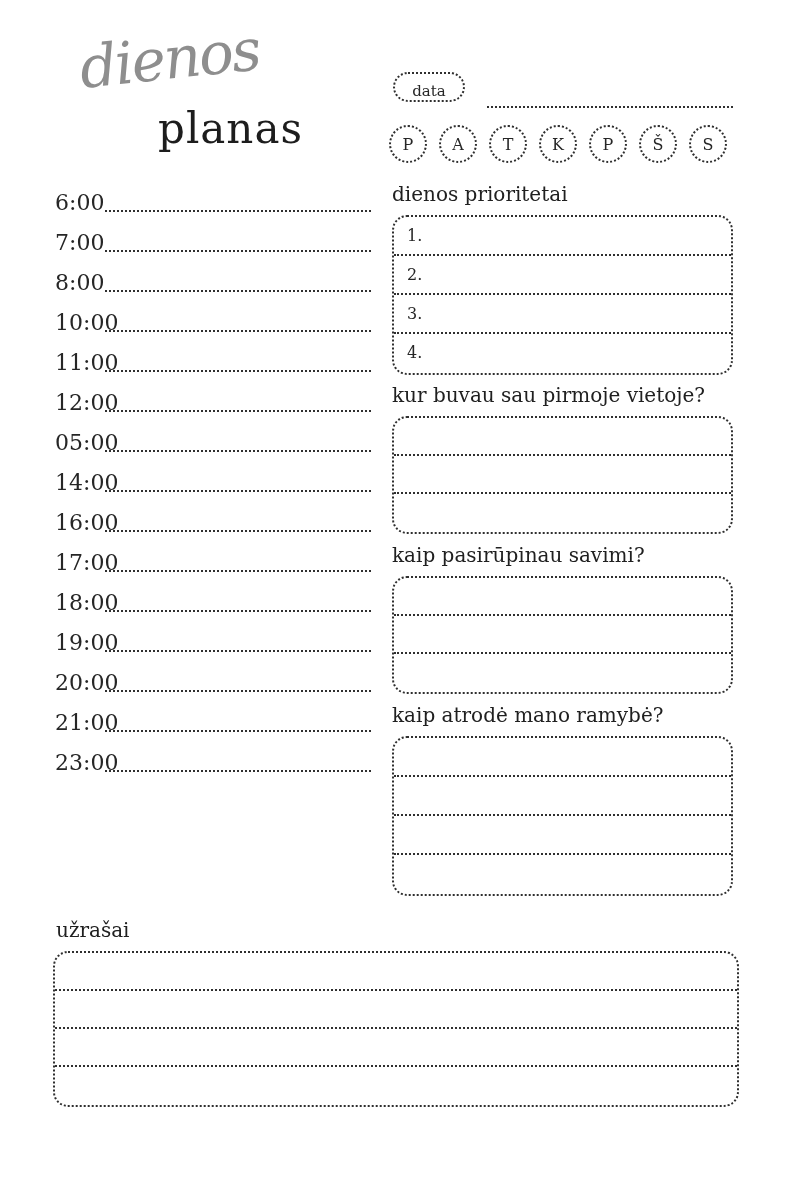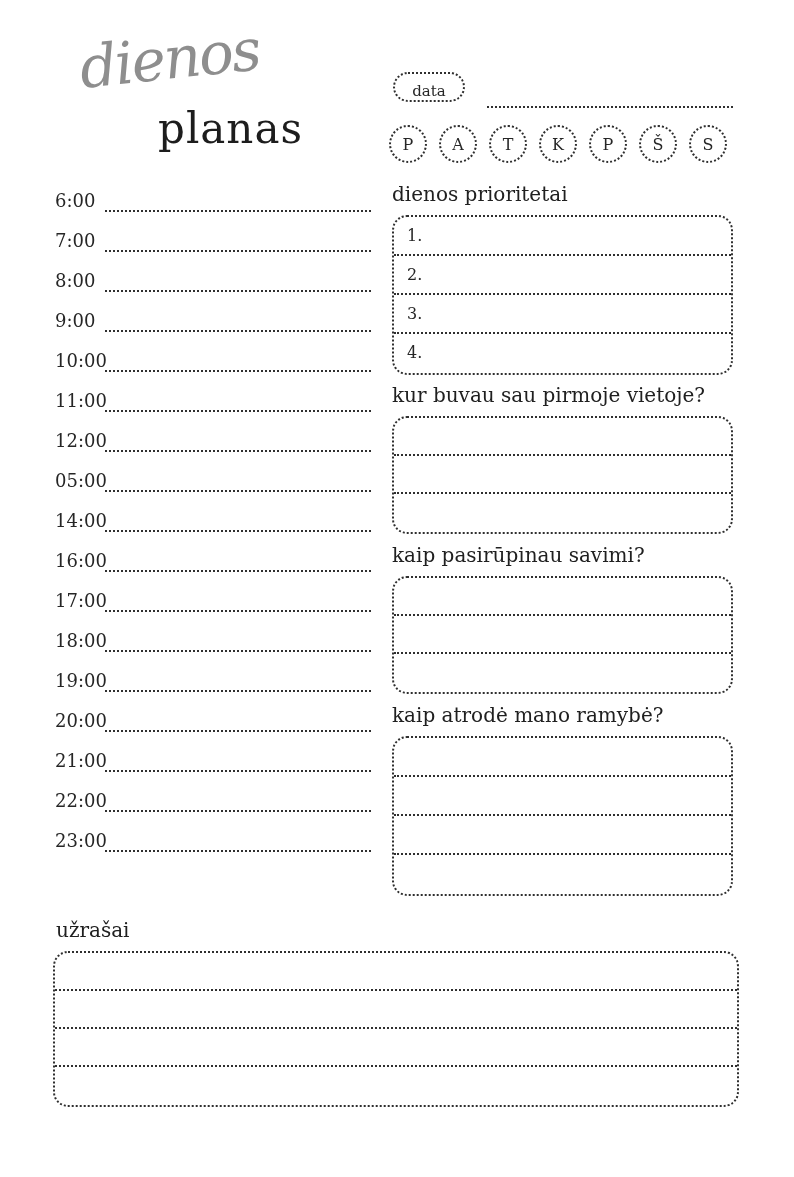--- a/index.html
+++ b/index.html
@@ -35,21 +35,21 @@
     display:flex; gap:12px;
   }
   .day-circle {
     width:34px; height:34px; border:2px dotted #2f2f2f; border-radius:50%;
     display:flex; align-items:center; justify-content:center;
     font-size:16px;
   }
   
   .schedule { position:absolute; left:55px; top:190px; width:316px; }
   .s-row { position:relative; height:40px; }
-  .s-time { position:absolute; left:0; top:0; font-size:18px; }
+  .s-time { position:absolute; left:0; top:0; font-size:22px; }
   .s-line {
     position:absolute; left:50px; right:0; top:20px; height:0;
     border-bottom:2px dotted #2f2f2f;
   }
   
   .section { position:absolute; left:392px; width:341px; }
   .section h2, .notes h2 {
     margin:8px 0 9px 0; font-size:20px; line-height:24px;
     font-weight:normal; color:#202020;
   }
@@ -100,24 +100,20 @@
       </div>
     <div class="s-row">
         <span class="s-time">7:00</span>
         <span class="s-line"></span>
       </div>
     <div class="s-row">
         <span class="s-time">8:00</span>
         <span class="s-line"></span>
       </div>
     <div class="s-row">
-        <span class="s-time">9:00</span>
-        <span class="s-line"></span>
-      </div>
-    <div class="s-row">
         <span class="s-time">10:00</span>
         <span class="s-line"></span>
       </div>
     <div class="s-row">
         <span class="s-time">11:00</span>
         <span class="s-line"></span>
       </div>
     <div class="s-row">
         <span class="s-time">12:00</span>
         <span class="s-line"></span>
@@ -145,24 +141,20 @@
     <div class="s-row">
         <span class="s-time">19:00</span>
         <span class="s-line"></span>
       </div>
     <div class="s-row">
         <span class="s-time">20:00</span>
         <span class="s-line"></span>
       </div>
     <div class="s-row">
         <span class="s-time">21:00</span>
-        <span class="s-line"></span>
-      </div>
-    <div class="s-row">
-        <span class="s-time">22:00</span>
         <span class="s-line"></span>
       </div>
     <div class="s-row">
         <span class="s-time">23:00</span>
         <span class="s-line"></span>
       </div>
   </div>
 
   <div class="section" id="sec-priorities">
     <h2>dienos prioritetai</h2>

